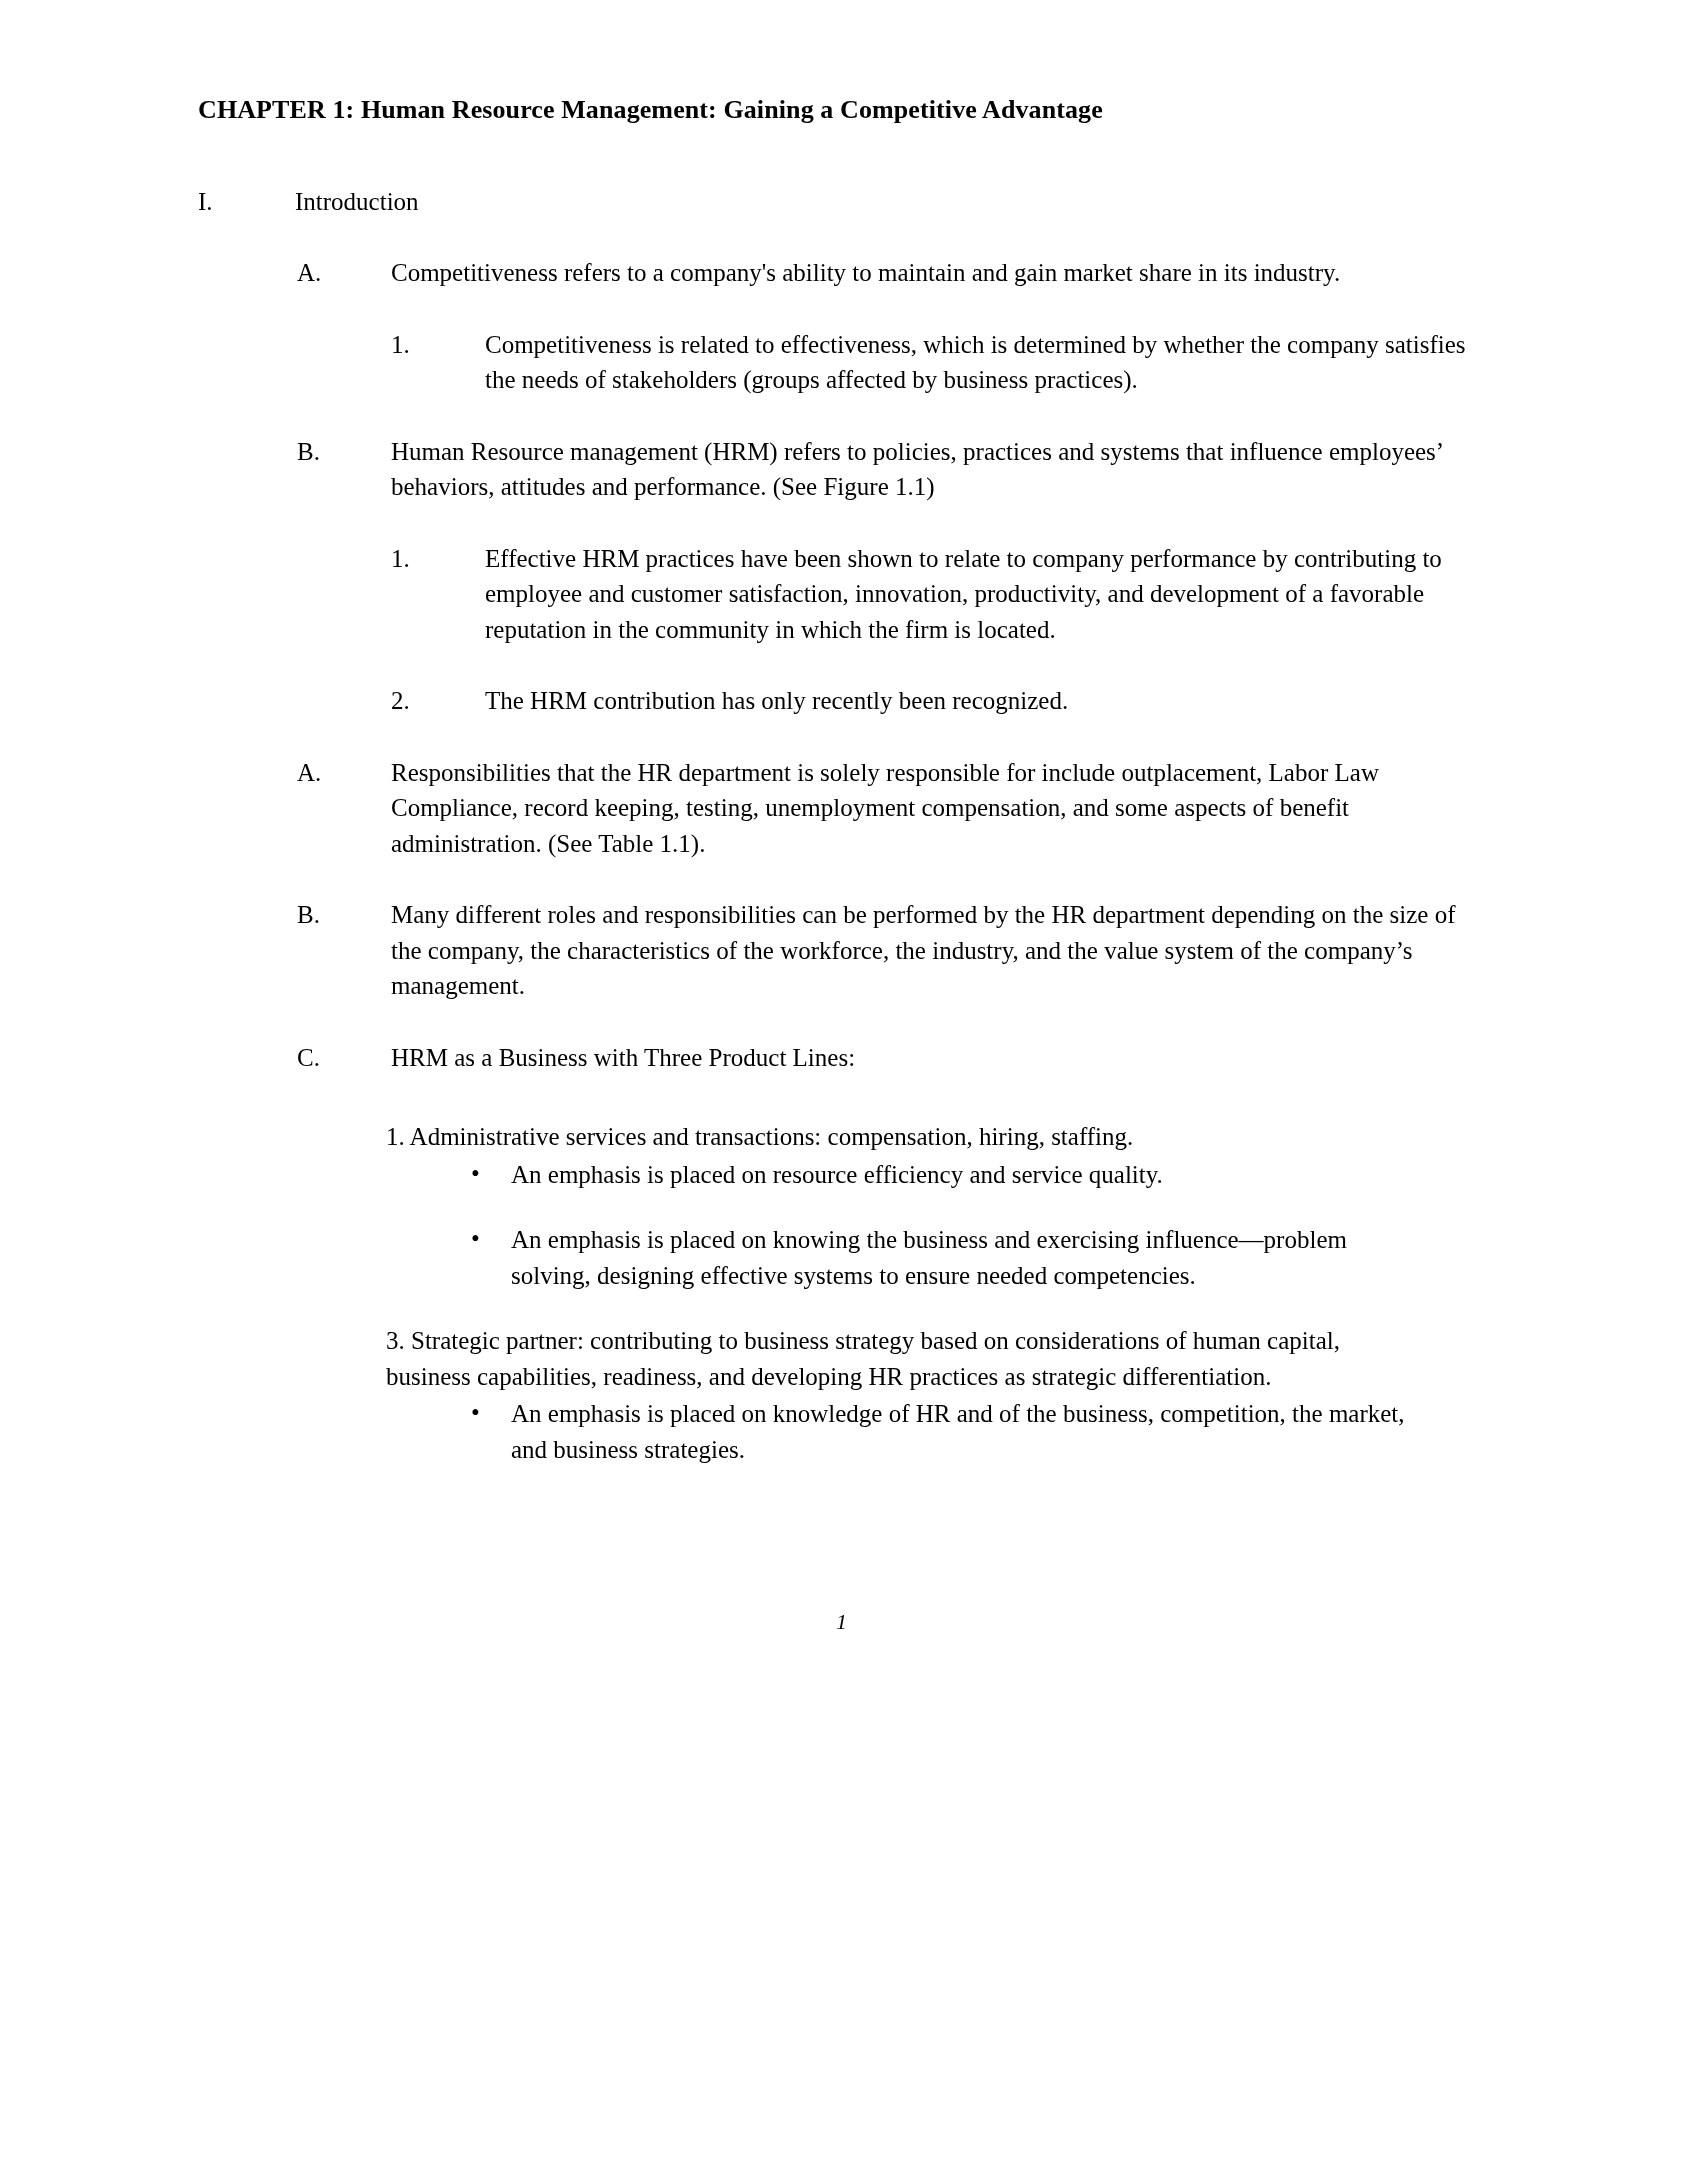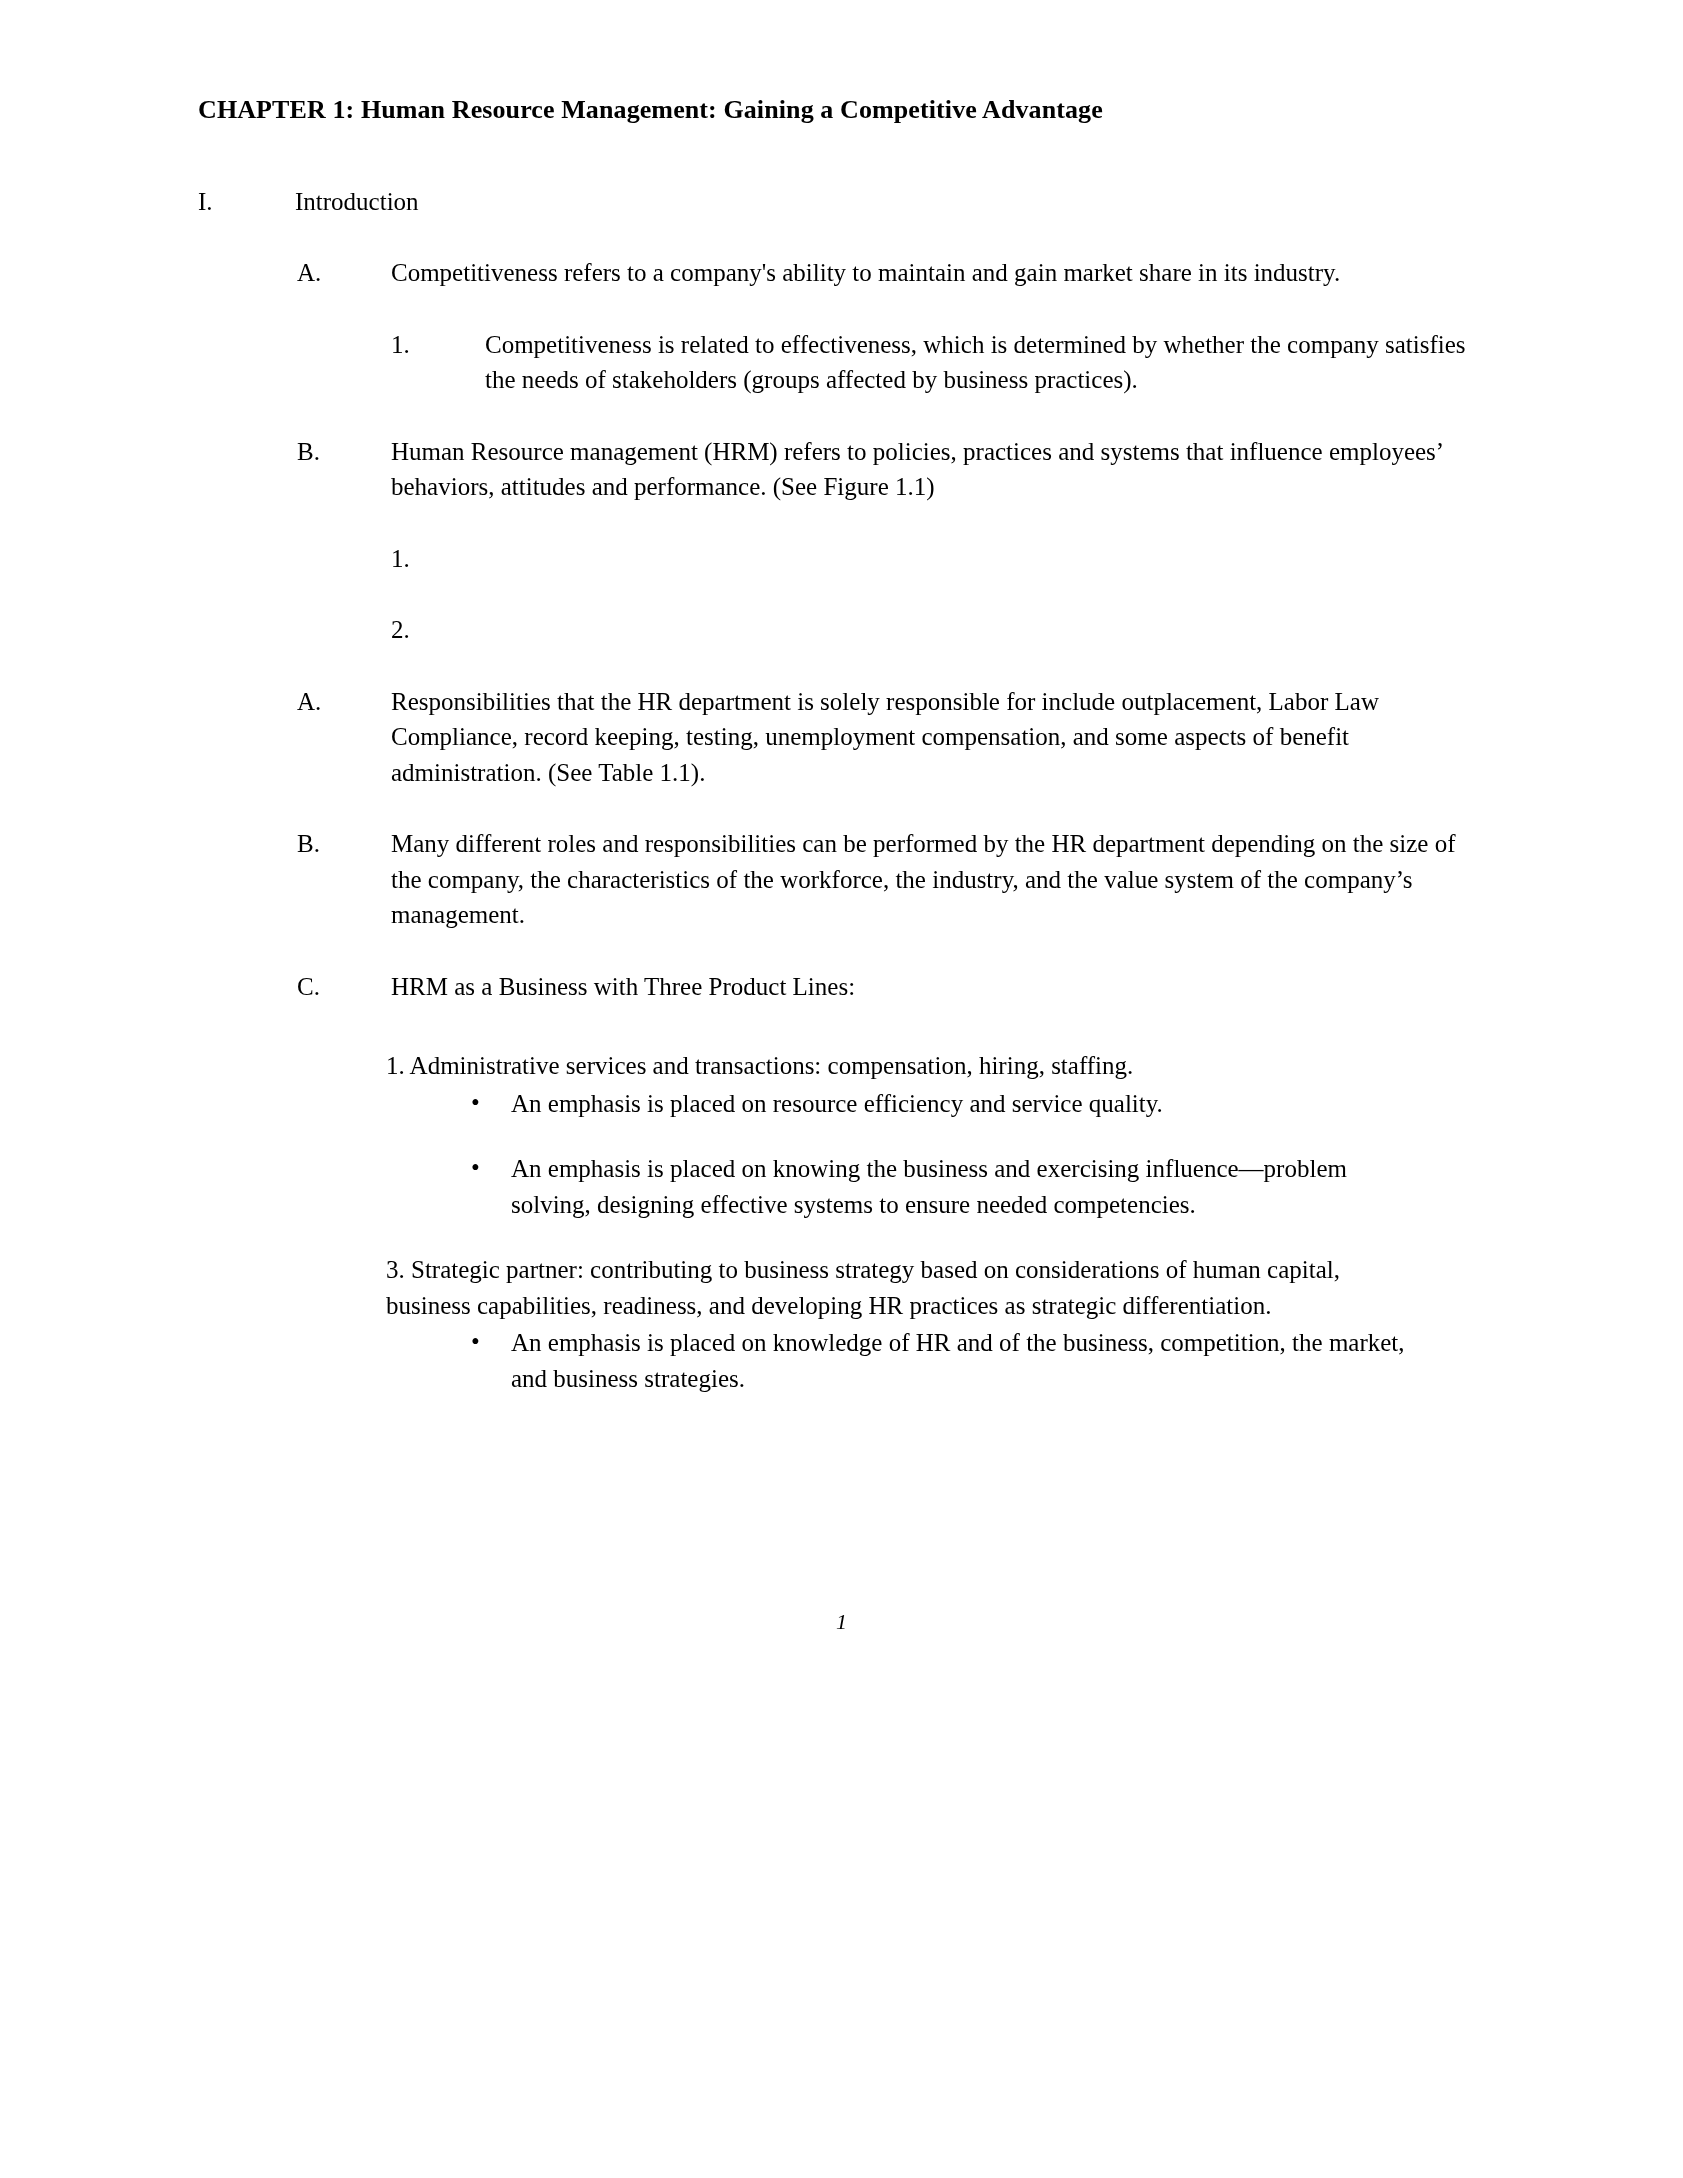--- a/index.html
+++ b/index.html
@@ -149,24 +149,26 @@
     <div class="body">Competitiveness is related to effectiveness, which is determined by whether the company satisfies the needs of stakeholders (groups affected by business practices).</div>
   </div>
 
   <div class="lvl-letter">
     <div class="marker">B.</div>
     <div class="body"><b>Human Resource management (HRM)</b><span> refers to policies, practices and systems that influence employees’ behaviors, attitudes and performance. (See Figure 1.1)</span></div>
   </div>
 
   <div class="lvl-num">
     <div class="marker">1.</div>
+    <div class="body">Effective HRM practices have been shown to relate to company performance by contributing to employee and customer satisfaction, innovation, productivity, and development of a favorable reputation in the community in which the firm is located.</div>
   </div>
 
   <div class="lvl-num">
     <div class="marker">2.</div>
+    <div class="body">The HRM contribution has only recently been recognized.</div>
   </div>
 
 
   <div class="lvl-letter">
     <div class="marker">A.</div>
     <div class="body">Responsibilities that the HR department is solely responsible for include outplacement, Labor Law Compliance, record keeping, testing, unemployment compensation, and some aspects of benefit administration. (See Table 1.1).</div>
   </div>
 
   <div class="lvl-letter">
     <div class="marker">B.</div>

